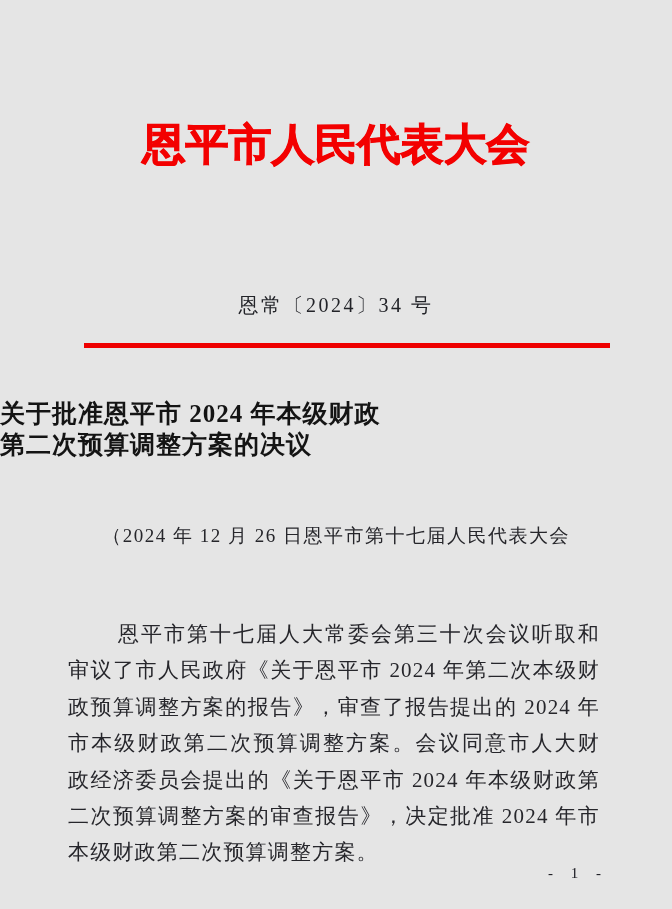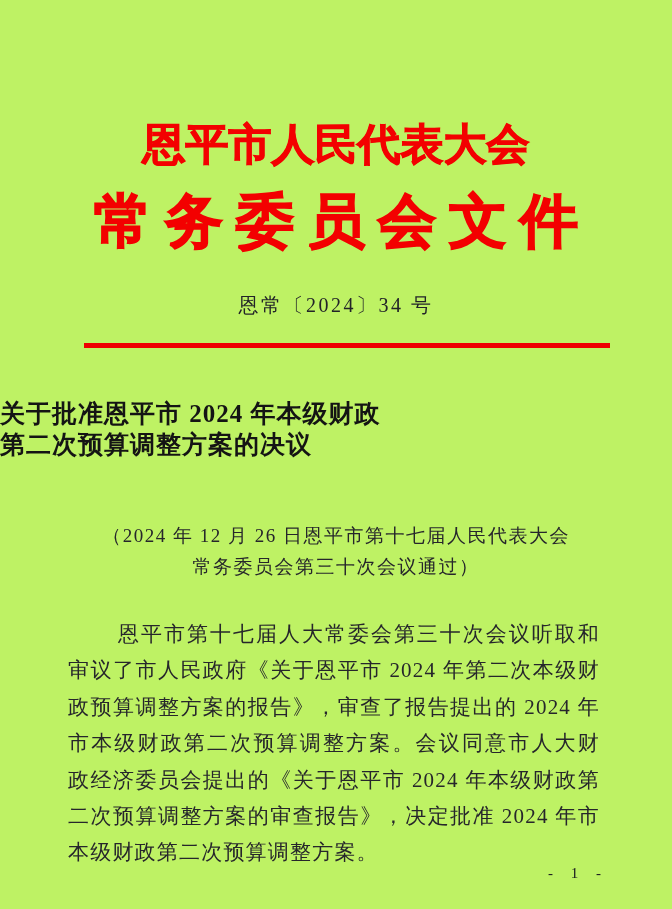--- a/index.html
+++ b/index.html
@@ -4,21 +4,21 @@
 <style>
   html, body {
     margin: 0;
     padding: 0;
     background: #ffffff;
   }
   .page {
     position: relative;
     width: 672px;
     height: 909px;
-    background: #bef264;
+    background: #e5e5e5;
     overflow: hidden;
     font-family: "Liberation Serif", "DejaVu Serif", serif;
   }
   .org-name {
     position: absolute;
     top: 120px;
     left: 0;
     width: 672px;
     text-align: center;
     font-size: 43px;
@@ -110,33 +110,31 @@
     white-space: nowrap;
   }
 </style>
 </head>
 <body>
 
 <div class="page">
 
   <div class="org-name">恩平市人民代表大会</div>
 
-  <div class="doc-type">常务委员会文件</div>
 
   <div class="doc-number">恩常〔2024〕34 号</div>
 
   <div class="red-line"></div>
 
   <div class="doc-title">
     <div>关于批准恩平市 2024 年本级财政</div>
     <div>第二次预算调整方案的决议</div>
   </div>
 
   <div class="adoption-note">
     <div>（2024 年 12 月 26 日恩平市第十七届人民代表大会</div>
-    <div>常务委员会第三十次会议通过）</div>
   </div>
 
   <div class="body-paragraph">恩平市第十七届人大常委会第三十次会议听取和审议了市人民政府《关于恩平市 2024 年第二次本级财政预算调整方案的报告》，审查了报告提出的 2024 年市本级财政第二次预算调整方案。会议同意市人大财政经济委员会提出的《关于恩平市 2024 年本级财政第二次预算调整方案的审查报告》，决定批准 2024 年市本级财政第二次预算调整方案。</div>
 
   <div class="page-number">- 1 -</div>
 
 </div>
 
 </body></html>

